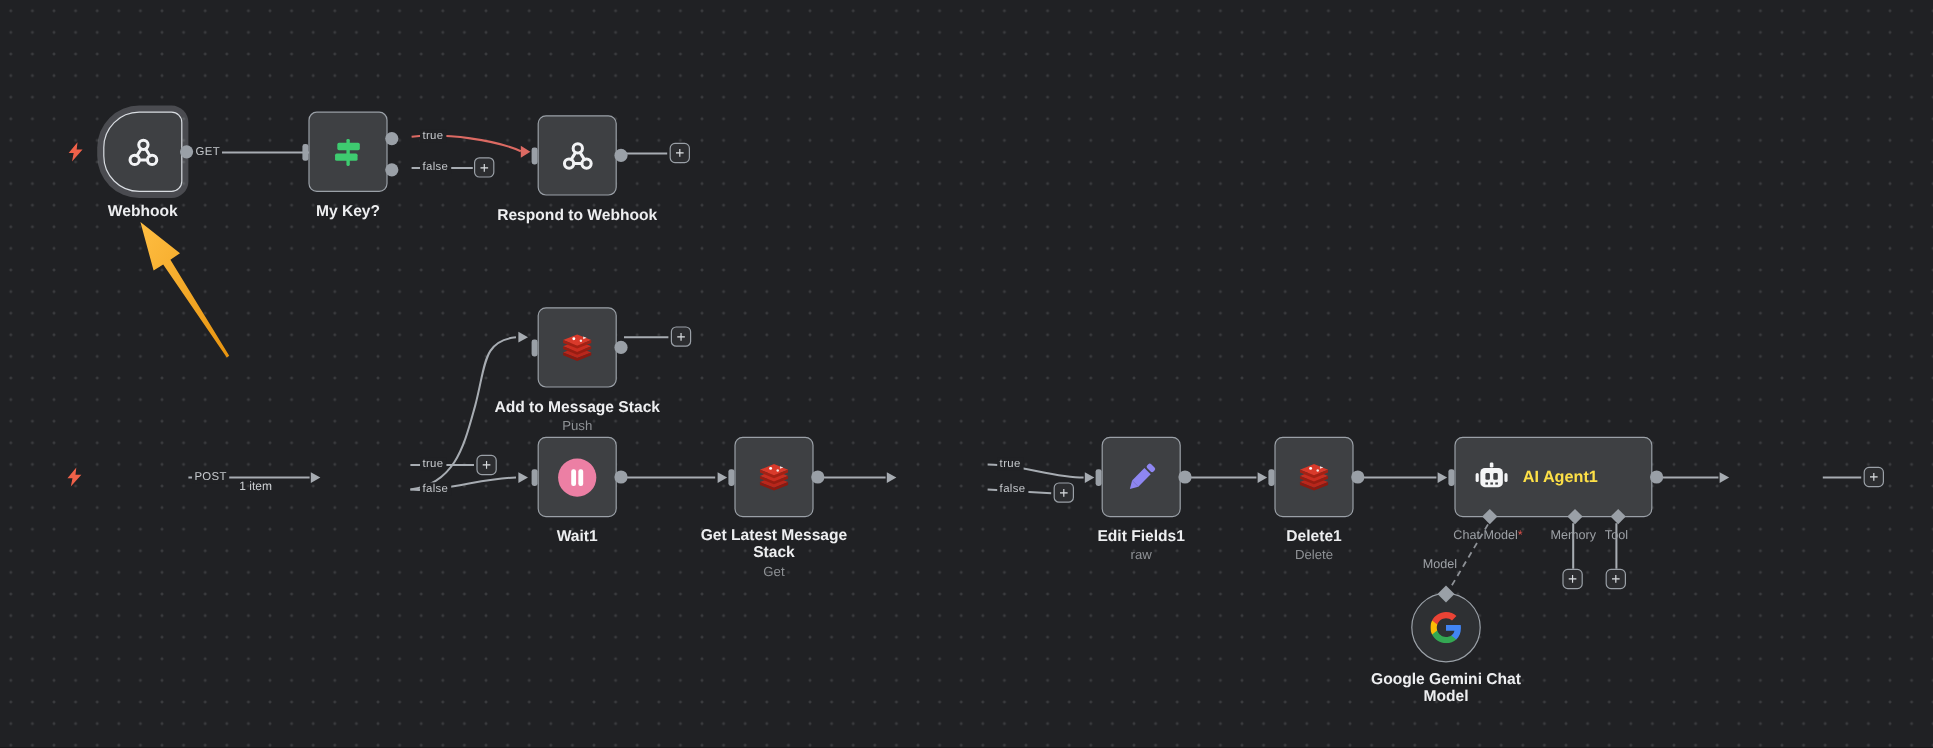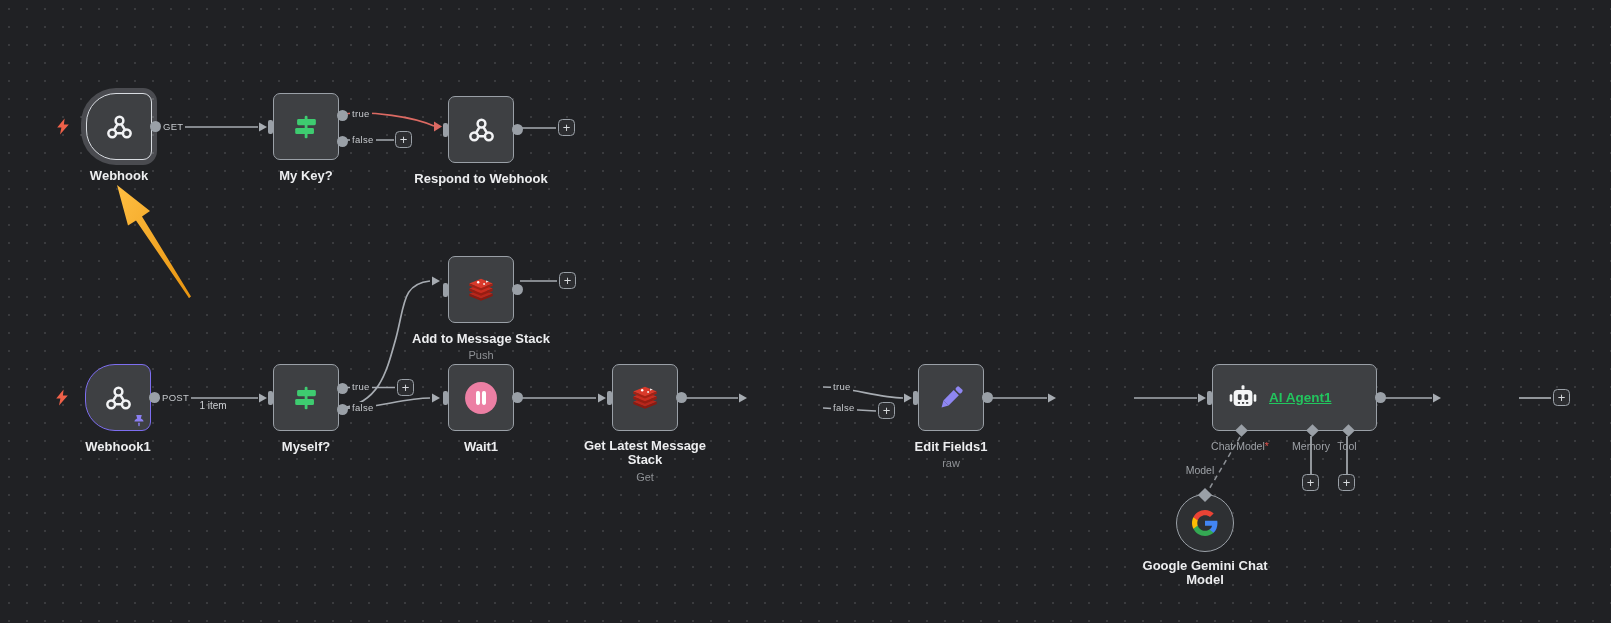--- a/index.html
+++ b/index.html
@@ -22,21 +22,21 @@
   .node-box{
     position:relative;width:100%;height:100%;box-sizing:border-box;
     background:#3e4043;border:1.7px solid #9aa0a7;border-radius:7px;
     display:flex;align-items:center;justify-content:center;
   }
   .trigger .node-box{border-radius:30px 9px 9px 30px;}
   .selected .node-box{border-color:#d9dde2;box-shadow:0 0 0 5px rgba(225,229,235,.22);}
   .pinned .node-box{border-color:#7d6ef0;}
   .wide{width:165px;}
   .wide .node-box{justify-content:flex-start;padding-left:15px;}
-  .agent-title{color:#22c55e;font-weight:700;font-size:13.5px;margin-left:11px;text-decoration:underline;}
+  .agent-title{color:#fde047;font-weight:700;font-size:13.5px;margin-left:11px;}
   .round{width:58px;height:58px;}
   .round .node-box{border-radius:50%;background:#2e3033;}
 
   .node-caption{position:absolute;top:calc(100% + 8px);left:50%;transform:translateX(-50%);
     text-align:center;z-index:2;}
   .node-label{font-weight:700;font-size:13px;color:#edeef0;white-space:nowrap;}
   .node-label.wrap{white-space:normal;width:146px;line-height:1.1;}
   .node-sub{font-weight:400;font-size:11px;color:#8f9296;margin-top:3px;white-space:nowrap;}
 
   .port-in{position:absolute;left:-6px;top:calc(50% - 7px);width:5px;height:14px;
@@ -162,21 +162,21 @@
             <path d="M12.6 23 H19.4"></path>
         </g>
       </svg>
       <span class="port-out mid"></span>
     </div>
     <div class="node-caption">
         <div class="node-label">Webhook</div>
       </div>
   </div>
 
-  <div class="node" style="left:273px;top:93px">
+  <div class="node" style="left:257px;top:93px">
     <div class="node-box">
       <svg class="icon" width="30" height="30" viewBox="0 0 32 32">
         <g fill="#3ecb70">
           <rect x="14.6" y="4" width="3" height="24" rx="1.2"></rect>
           <rect x="6.5" y="7.5" width="20" height="6.5" rx="1.5"></rect>
           <rect x="4.5" y="17" width="20" height="6.5" rx="1.5"></rect>
         </g>
       </svg>
       <span class="port-in"></span>
       <span class="port-out" style="top:15.5px"></span>
@@ -222,60 +222,21 @@
       </svg>
       <span class="port-in"></span>
       <span class="port-out mid"></span>
     </div>
     <div class="node-caption">
       <div class="node-label">Add to Message Stack</div>
       <div class="node-sub">Push</div>
     </div>
   </div>
 
-  <div class="node trigger pinned" style="left:85px;top:364px">
-    <div class="node-box">
-      <svg class="icon" width="31" height="31" viewBox="0 0 32 32">
-        <g stroke="#f2f3f5" stroke-width="2.6" fill="none" stroke-linecap="round">
-          <circle cx="16" cy="10" r="4"></circle>
-            <circle cx="8.5" cy="23" r="4"></circle>
-            <circle cx="23.5" cy="23" r="4"></circle>
-          <path d="M14 13.6 L10.3 19.6"></path>
-            <path d="M18 13.6 L21.7 19.6"></path>
-            <path d="M12.6 23 H19.4"></path>
-        </g>
-      </svg>
-      <svg class="pin" width="12" height="13" viewBox="0 0 12 13">
-        <path d="M3.2 1 h5.6 l-1 3.6 c1.6 .6 2.6 1.7 2.8 3 H1.4 c.2 -1.3 1.2 -2.4 2.8 -3 Z" fill="#8b7ff2"></path>
-        <rect x="5.3" y="8.6" width="1.4" height="3.6" rx=".7" fill="#8b7ff2"></rect>
-      </svg>
-      <span class="port-out mid"></span>
-    </div>
-    <div class="node-caption">
-        <div class="node-label">Webhook1</div>
-      </div>
-  </div>
-
-  <div class="node" style="left:273px;top:364px">
-    <div class="node-box">
-      <svg class="icon" width="30" height="30" viewBox="0 0 32 32">
-        <g fill="#3ecb70">
-          <rect x="14.6" y="4" width="3" height="24" rx="1.2"></rect>
-          <rect x="6.5" y="7.5" width="20" height="6.5" rx="1.5"></rect>
-          <rect x="4.5" y="17" width="20" height="6.5" rx="1.5"></rect>
-        </g>
-      </svg>
-      <span class="port-in"></span>
-      <span class="port-out" style="top:17.5px"></span>
-      <span class="port-out" style="top:38.5px"></span>
-    </div>
-    <div class="node-caption">
-        <div class="node-label">Myself?</div>
-      </div>
-  </div>
+
 
   <div class="node" style="left:448px;top:364px">
     <div class="node-box">
       <svg class="icon" width="34" height="34" viewBox="0 0 32 32">
         <circle cx="16" cy="16" r="15" fill="#ec7fa4"></circle>
         <rect x="11.3" y="9.5" width="3.8" height="13" rx="1.7" fill="#ffffff"></rect>
         <rect x="16.9" y="9.5" width="3.8" height="13" rx="1.7" fill="#ffffff"></rect>
       </svg>
       <span class="port-in"></span>
       <span class="port-out mid"></span>
@@ -319,20 +280,41 @@
       </svg>
       <span class="port-in"></span>
       <span class="port-out mid"></span>
     </div>
     <div class="node-caption">
       <div class="node-label">Edit Fields1</div>
       <div class="node-sub">raw</div>
     </div>
   </div>
 
+  <div class="node" style="left:1062px;top:364px">
+    <div class="node-box">
+      <svg class="icon" width="30" height="30" viewBox="0 0 32 32">
+        <path d="M16 15 L28.5 20 L16 25 L3.5 20 Z" fill="#b8271c"></path>
+        <path d="M3.5 20 L16 25 L28.5 20 L28.5 22.5 L16 27.5 L3.5 22.5 Z" fill="#8c1910"></path>
+        <path d="M16 9.5 L28.5 14.5 L16 19.5 L3.5 14.5 Z" fill="#c92d20"></path>
+        <path d="M3.5 14.5 L16 19.5 L28.5 14.5 L28.5 17 L16 22 L3.5 17 Z" fill="#971d12"></path>
+        <path d="M16 4 L28.5 9 L16 14 L3.5 9 Z" fill="#d93a2b"></path>
+        <path d="M3.5 9 L16 14 L28.5 9 L28.5 11.5 L16 16.5 L3.5 11.5 Z" fill="#a32114"></path>
+        <circle cx="13" cy="7.8" r="1.3" fill="#ffffff"></circle>
+        <circle cx="19.3" cy="9.6" r="1.1" fill="#f0e7e5"></circle>
+        <path d="M21.3 5.8 l3 1.2 -3 1.2 Z" fill="#ffffff" opacity=".85"></path>
+      </svg>
+      <span class="port-in"></span>
+      <span class="port-out mid"></span>
+    </div>
+    <div class="node-caption">
+      <div class="node-label">Delete1</div>
+      <div class="node-sub">Delete</div>
+    </div>
+  </div>
 
   <div class="node wide" style="left:1212px;top:364px">
     <div class="node-box">
       <svg class="icon" width="30" height="30" viewBox="0 0 32 32">
         <rect x="14.4" y="2.5" width="3.2" height="4.5" rx="1.2" fill="#f4f5f6"></rect>
         <rect x="6" y="7.5" width="20" height="17" rx="4" fill="#f4f5f6"></rect>
         <rect x="1.8" y="12" width="2.8" height="8" rx="1.4" fill="#f4f5f6"></rect>
         <rect x="27.4" y="12" width="2.8" height="8" rx="1.4" fill="#f4f5f6"></rect>
         <rect x="10.5" y="12" width="4" height="6" rx="1.2" fill="#3e4043"></rect>
         <rect x="17.5" y="12" width="4" height="6" rx="1.2" fill="#3e4043"></rect>

